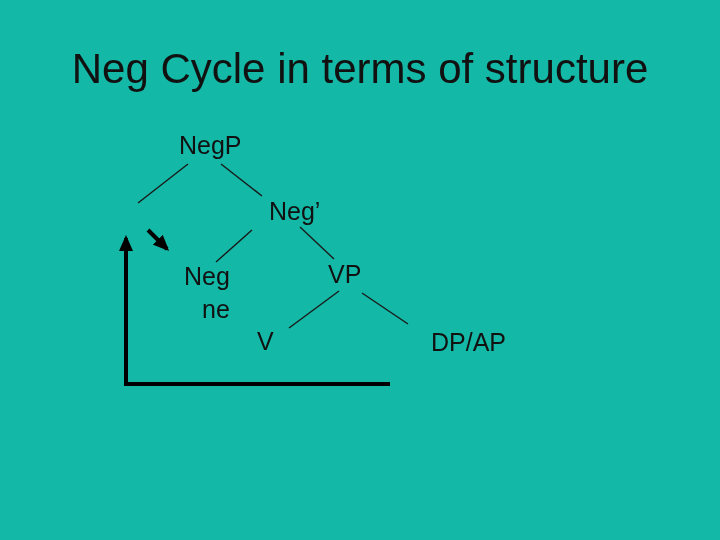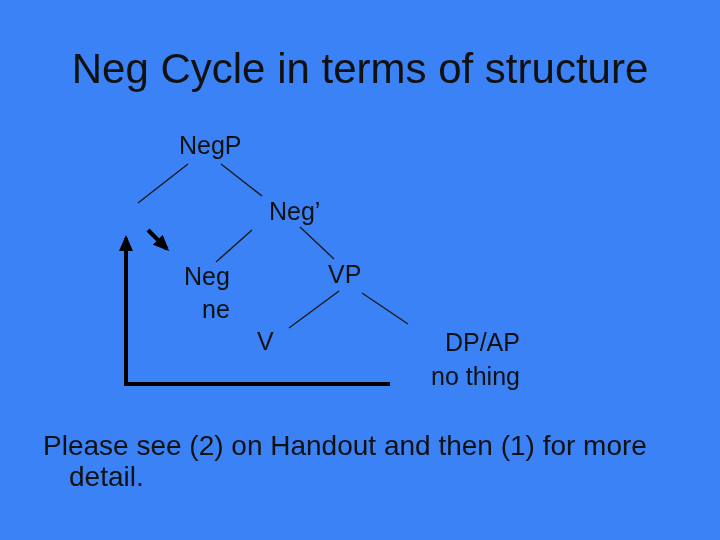--- a/index.html
+++ b/index.html
@@ -4,21 +4,21 @@
 <style>
   html, body {
     margin: 0;
     padding: 0;
     background: #ffffff;
   }
   #slide {
     position: relative;
     width: 720px;
     height: 540px;
-    background: #3b82f6;
+    background: #14b8a6;
     overflow: hidden;
     font-family: "Liberation Sans", sans-serif;
     color: #111111;
   }
   .title {
     position: absolute;
     left: 0;
     top: 46px;
     width: 720px;
     text-align: center;
@@ -95,18 +95,16 @@
     <span>Neg</span>
     <span>ne</span>
   </div>
 
   <div class="tree-label" id="node-vp">VP</div>
 
   <div class="tree-label" id="node-v">V</div>
 
   <div class="tree-label two-line" id="node-dpap">
     <span>DP/AP</span>
-    <span>no thing</span>
   </div>
 
-  <div class="footer-note">Please see (2) on Handout and then (1) for more detail.</div>
 
 </div>
 
 </body></html>

